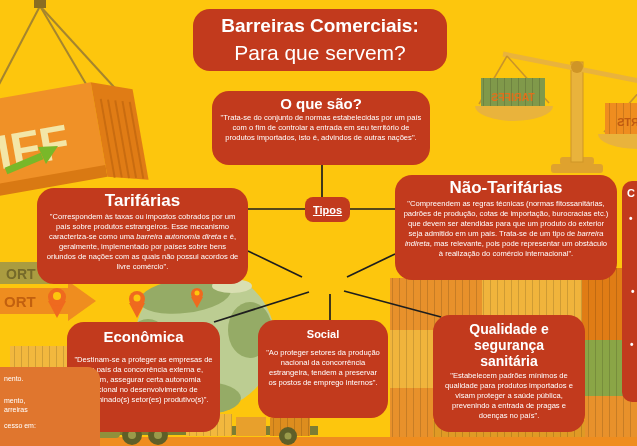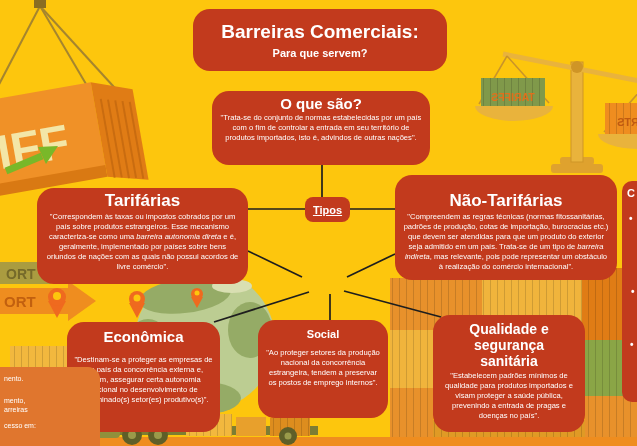--- a/index.html
+++ b/index.html
@@ -12,26 +12,26 @@
   .rbox{
     position:absolute;z-index:2;background:#c23a1d;color:#fff;
     border-radius:17px;text-align:center;box-sizing:border-box;
     display:flex;flex-direction:column;align-items:center;justify-content:flex-start;
   }
   .bh{font-weight:bold;line-height:1.15;}
   .bt{font-size:7.6px;line-height:1.32;padding:0 7px;}
   .it{font-style:italic;}
   .title-box{left:193px;top:9px;width:254px;height:62px;justify-content:center;gap:4px;}
   .title-l1{font-size:19px;font-weight:bold;}
-  .title-l2{font-size:11px;font-weight:bold;}
+  .title-l2{font-size:21px;font-weight:normal;}
   .what-box{left:212px;top:91px;width:218px;height:74px;padding-top:4px;text-align:center;}
   .what-box .bh{font-size:15px;margin-bottom:1px;}
   .tarif-box{left:37px;top:188px;width:211px;height:96px;padding-top:3px;}
   .tarif-box .bh{font-size:17px;margin-bottom:1px;}
-  .naot-box{left:395px;top:175px;width:222px;height:105px;padding-top:16px;}
+  .naot-box{left:395px;top:175px;width:222px;height:105px;padding-top:3px;}
   .naot-box .bh{font-size:17px;margin-bottom:1px;}
   .node{font-weight:bold;font-size:11px;justify-content:center;border-radius:8px;}
   .tipos-node{left:305px;top:197px;width:45px;height:25px;text-decoration:underline;}
   .funcoes-node{left:300px;top:271px;width:48px;height:24px;}
   .econ-box{left:67px;top:322px;width:153px;height:110px;padding-top:6px;}
   .econ-box .bh{font-size:15px;margin-bottom:10px;}
   .social-box{left:258px;top:320px;width:130px;height:98px;padding-top:8px;}
   .social-box .bh{font-size:11px;margin-bottom:7px;}
   .qual-box{left:433px;top:315px;width:152px;height:117px;padding-top:6px;}
   .qual-box .bh{font-size:14px;margin-bottom:2px;padding:0 14px;}

